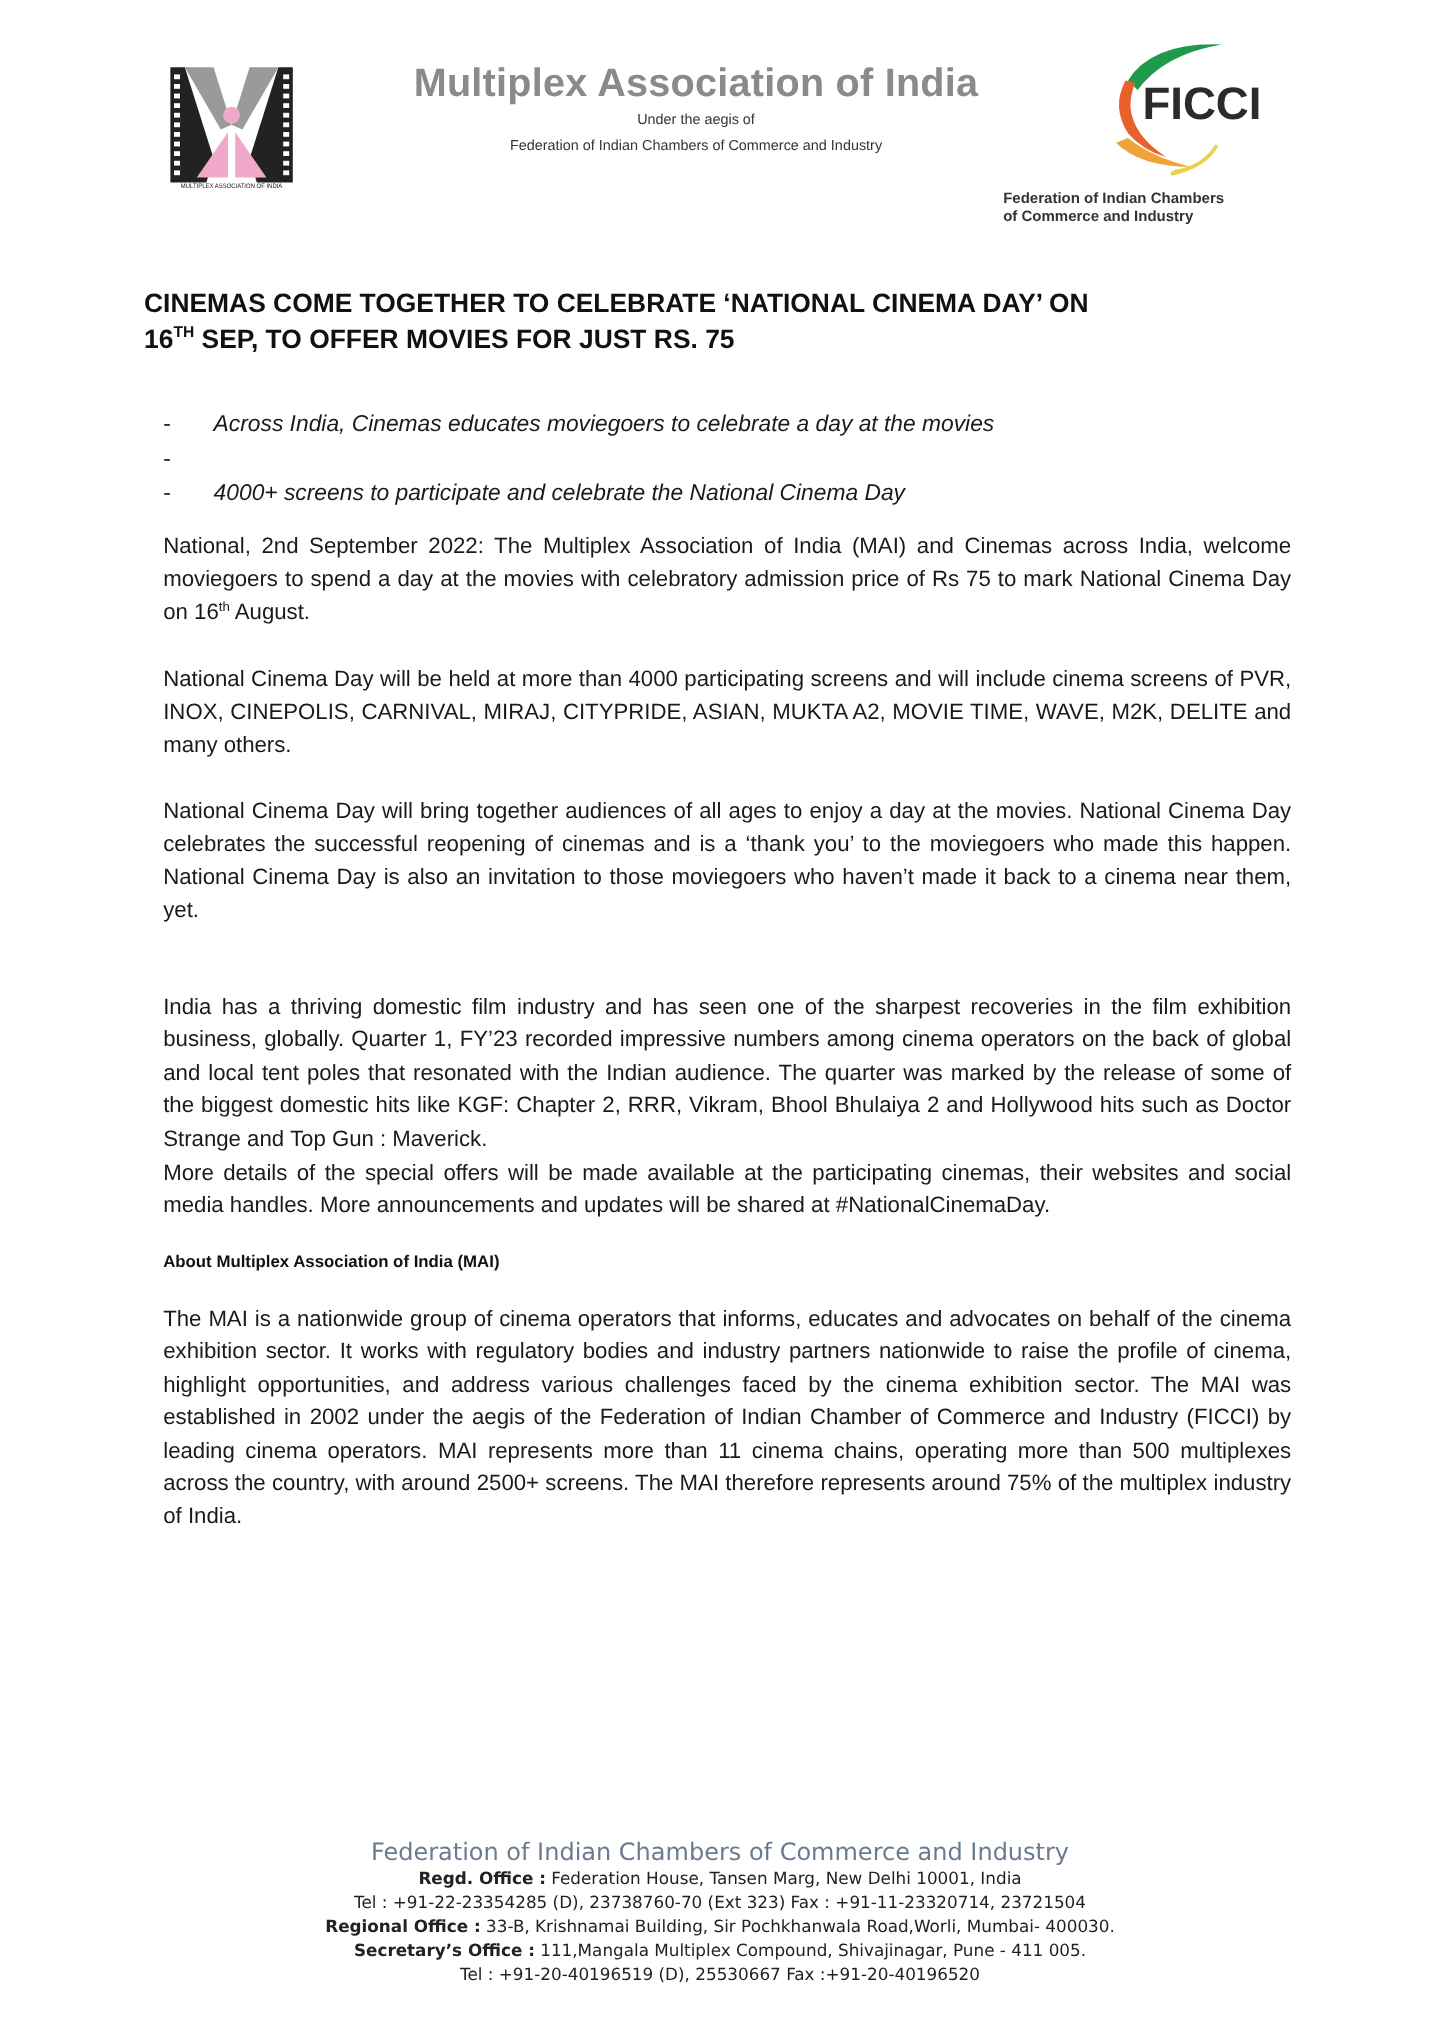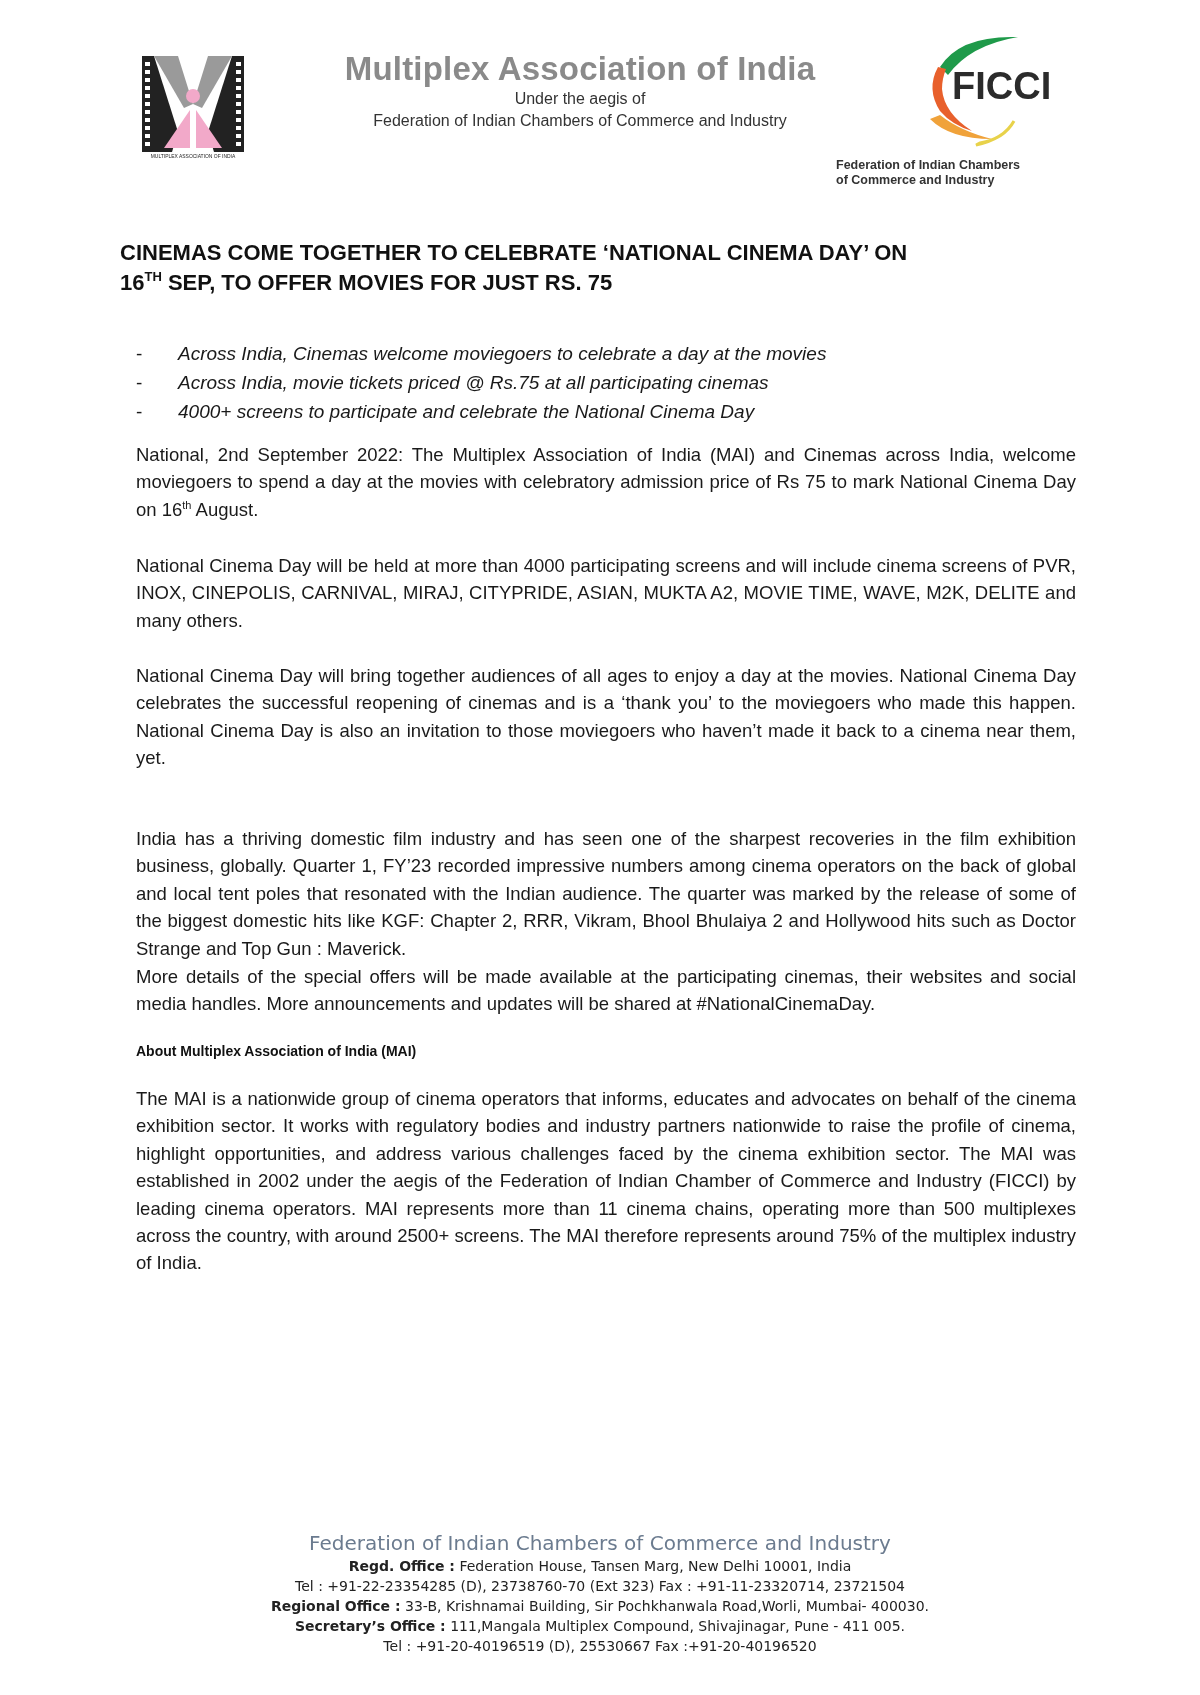--- a/index.html
+++ b/index.html
@@ -6,21 +6,21 @@
   body { width: 1200px; height: 1695px; position: relative; overflow: hidden;
          font-family: "Liberation Sans", sans-serif; color: #1a1a1a; }
   .abs { position: absolute; }
 
   
   #mai-logo { left: 138px; top: 52px; width: 110px; height: 110px; }
   #mai-logo-caption { left: 138px; top: 153px; width: 110px; text-align: center;
     font-size: 5.5px; letter-spacing: 0; color: #222; font-family: "Liberation Sans Narrow","Liberation Sans", sans-serif; transform: scaleX(0.9); }
   #header-center { left: 300px; top: 50px; width: 560px; text-align: center; }
   #org-title { font-size: 33px; font-weight: bold; color: #8a8a8a; line-height: 38px; letter-spacing: 0.2px; }
-  #org-sub1, #org-sub2 { font-size: 16px; color: #333; line-height: 22px; }
+  #org-sub1, #org-sub2 { font-size: 12px; color: #333; line-height: 22px; }
   #ficci-logo { left: 900px; top: 27px; width: 170px; height: 130px; }
   #ficci-caption { left: 836px; top: 158px; width: 230px; text-align: left;
     font-size: 12.5px; font-weight: bold; color: #333; line-height: 15px; }
 
   
   #title { left: 120px; top: 238px; width: 960px; text-align: left;
     font-size: 22px; font-weight: bold; line-height: 30px; color: #111;
     font-family: "Liberation Sans Narrow","Liberation Sans", sans-serif; }
   #title sup { font-size: 13px; vertical-align: 9px; line-height: 0; }
 
@@ -108,25 +108,24 @@
 </div>
 
 <div id="title" class="abs">
   <div>CINEMAS COME TOGETHER TO CELEBRATE ‘NATIONAL CINEMA DAY’ ON</div>
   <div><span>16</span><sup>TH</sup><span> SEP, TO OFFER MOVIES FOR JUST RS. 75</span></div>
 </div>
 
 <ul id="bullets" class="abs">
   <li>
       <span class="dash">-</span>
-      <span>Across India, Cinemas welcome moviegoers to celebrate a day at the movies</span>
+      <span>Across India, Cinemas educates moviegoers to celebrate a day at the movies</span>
     </li>
   <li>
       <span class="dash">-</span>
-      <span>Across India, movie tickets priced @ Rs.75 at all participating cinemas</span>
     </li>
   <li>
       <span class="dash">-</span>
       <span>4000+ screens to participate and celebrate the National Cinema Day</span>
     </li>
 </ul>
 
 <div id="p1" class="abs para"><b>National, 2nd September 2022:</b><span> The Multiplex Association of India (MAI) and Cinemas across India, welcome moviegoers to spend a day at the movies with celebratory admission price of Rs 75 to mark National Cinema Day on 16</span><sup>th</sup><span> August.</span></div>
 <div id="p2" class="abs para">National Cinema Day will be held at more than 4000 participating screens and will include cinema screens of PVR, INOX, CINEPOLIS, CARNIVAL, MIRAJ, CITYPRIDE, ASIAN, MUKTA A2, MOVIE TIME, WAVE, M2K, DELITE and many others.</div>
 <div id="p3" class="abs para">National Cinema Day will bring together audiences of all ages to enjoy a day at the movies. National Cinema Day celebrates the successful reopening of cinemas and is a ‘thank you’ to the moviegoers who made this happen. National Cinema Day is also an invitation to those moviegoers who haven’t made it back to a cinema near them, yet.</div>

